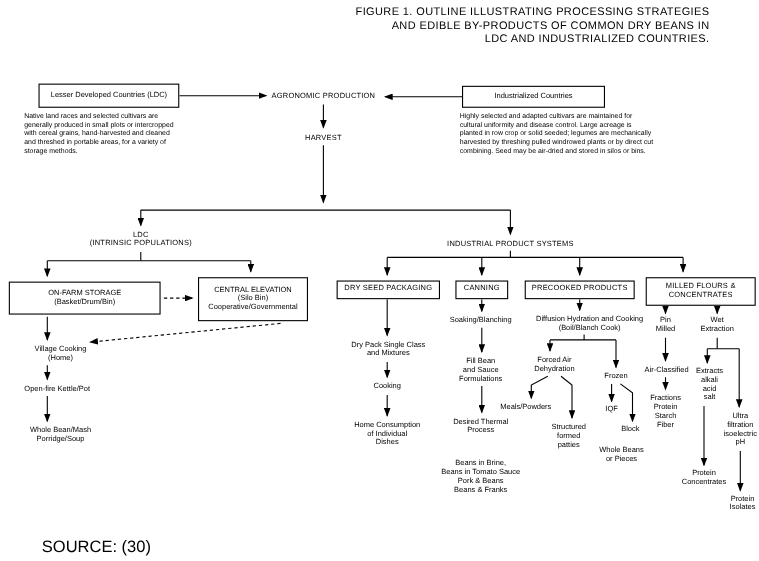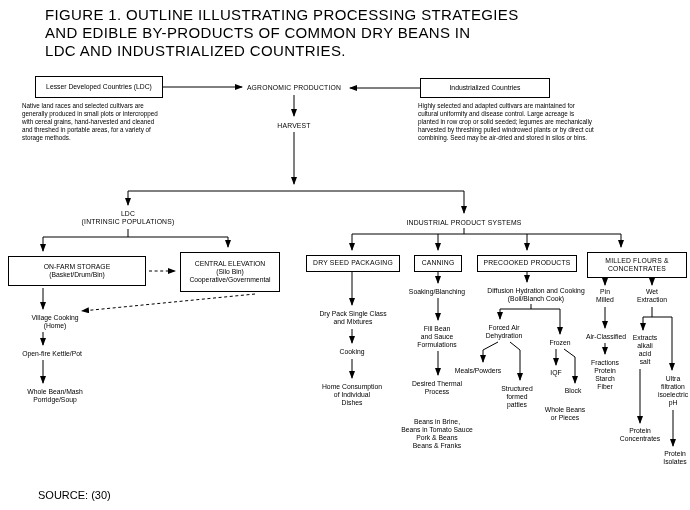--- a/index.html
+++ b/index.html
@@ -2,37 +2,37 @@
 <html><head>
 <meta charset="utf-8">
 <style>
   html,body { margin:0; padding:0; background:#fff; }
   .page {
     position:relative; width:690px; height:510px; background:#ffffff;
     font-family:"Liberation Sans", sans-serif; color:#000; overflow:hidden;
   }
   .title {
     position:absolute; left:345px; top:6px; transform:translateX(-50%);
-    text-align:left; font-size:15px; letter-spacing:0.35px;
+    text-align:right; font-size:10px; letter-spacing:0.35px;
     line-height:1.2; white-space:pre-line; width:600px;
   }
   .node {
     position:absolute; transform:translateX(-50%); text-align:center;
     font-size:6.8px; line-height:1.17; white-space:pre-line;
   }
   .caps { letter-spacing:0.2px; }
   .box {
     position:absolute; border:1px solid #000; box-sizing:border-box;
     display:flex; align-items:center; justify-content:center; text-align:center;
     font-size:6.8px; line-height:1.2; white-space:pre-line; background:#fff;
   }
   .para {
     position:absolute; font-size:6.3px; line-height:1.28; white-space:pre;
   }
-  .source { position:absolute; left:38px; top:489px; font-size:11px; }
+  .source { position:absolute; left:38px; top:489px; font-size:15px; }
   svg.wires { position:absolute; left:0; top:0; }
   .dash { stroke-dasharray:3 2.6; }
 </style>
 </head>
 <body>
 
 <div class="page">
 
   <svg class="wires" width="690" height="510" viewBox="0 0 690 510">
     <defs>

